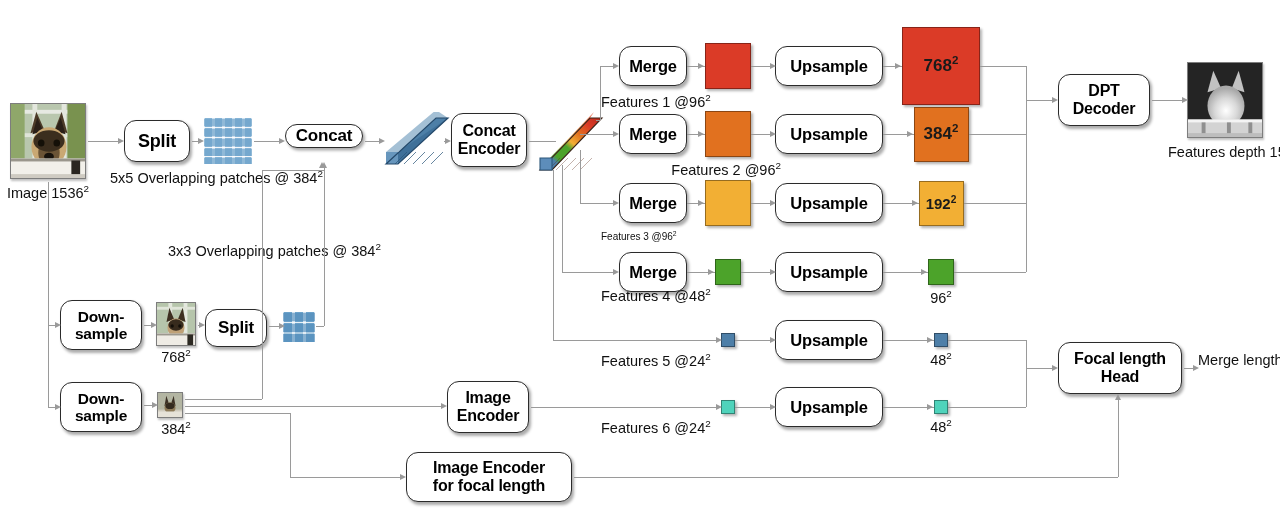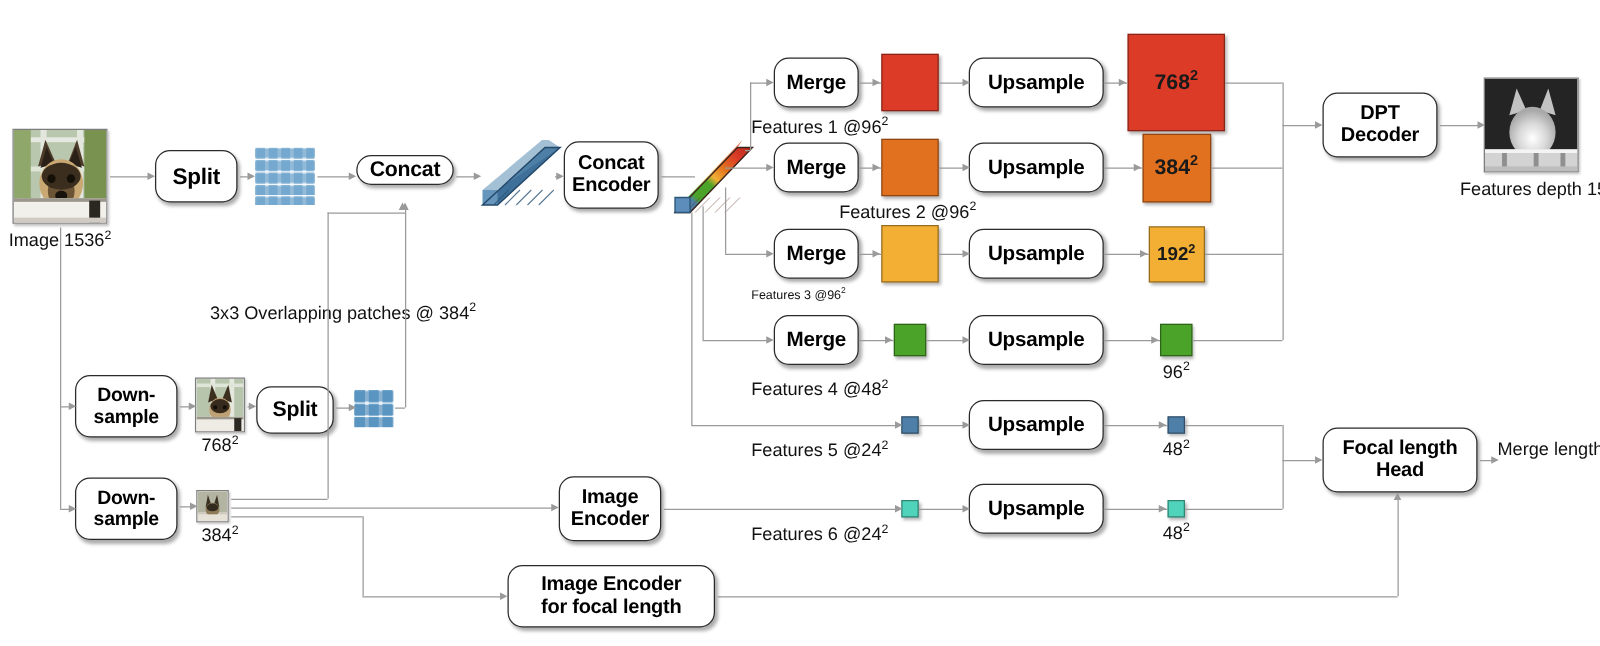--- a/index.html
+++ b/index.html
@@ -149,20 +149,25 @@
       </g>
       <g stroke="#ffffff" stroke-width="1.1" opacity="0.9">
         <line x1="0" y1="9.5" x2="48" y2="9.5"></line>
         <line x1="0" y1="19.5" x2="48" y2="19.5"></line>
         <line x1="0" y1="29.5" x2="48" y2="29.5"></line>
         <line x1="0" y1="38.5" x2="48" y2="38.5"></line>
       </g>
     </svg>
   </div>
 
+  <div class="cap" style="left:110px;top:170px;width:180px;font-size:14.5px;">
+    <span>5x5 Overlapping</span>
+    <span>patches</span>
+    <span><span>@ 384</span><sup>2</sup></span>
+  </div>
 
   <div class="box" style="left:285px;top:124px;width:78px;height:24px;font-size:17px;">
     <span>Concat</span>
   </div>
 
   <div class="abs" style="left:378px;top:112px;width:74px;height:56px;">
     <svg viewBox="0 0 74 56" preserveAspectRatio="none">
       <g>
         <polygon points="8,52 58,6 70,6 20,52" fill="#3F7099"></polygon>
         <polygon points="8,52 20,52 20,40 8,40" fill="#6796bd"></polygon>
@@ -394,21 +399,21 @@
       <div class="box" style="left:775px;top:183px;width:108px;height:40px;font-size:16.5px;">
         <span>Upsample</span>
       </div>
       <div class="sq" style="left:918.5px;top:180.5px;width:45px;height:45px;background:#F2AF34;font-size:15px;">
         <span>192<sup>2</sup></span>
       </div>
       <div class="box" style="left:619px;top:252px;width:68px;height:40px;font-size:16.5px;">
         <span>Merge</span>
       </div>
       <div class="sq" style="left:715px;top:259px;width:26px;height:26px;background:#4CA32A;"></div>
-      <div class="cap" style="left:601px;top:304px;width:180px;text-align:left;font-size:14.5px;">Features 4 @48<sup>2</sup></div>
+      <div class="cap" style="left:601px;top:288px;width:180px;text-align:left;font-size:14.5px;">Features 4 @48<sup>2</sup></div>
       <div class="box" style="left:775px;top:252px;width:108px;height:40px;font-size:16.5px;">
         <span>Upsample</span>
       </div>
       <div class="sq" style="left:928px;top:259px;width:26px;height:26px;background:#4CA32A;font-size:15px;"></div>
       <div class="cap" style="left:901px;top:290px;width:80px;font-size:14.5px;">96<sup>2</sup></div>
       <div class="sq" style="left:721px;top:333px;width:14px;height:14px;background:#4E7FA8;"></div>
       <div class="cap" style="left:601px;top:353px;width:180px;text-align:left;font-size:14.5px;">Features 5 @24<sup>2</sup></div>
       <div class="box" style="left:775px;top:320px;width:108px;height:40px;font-size:16.5px;">
         <span>Upsample</span>
       </div>

